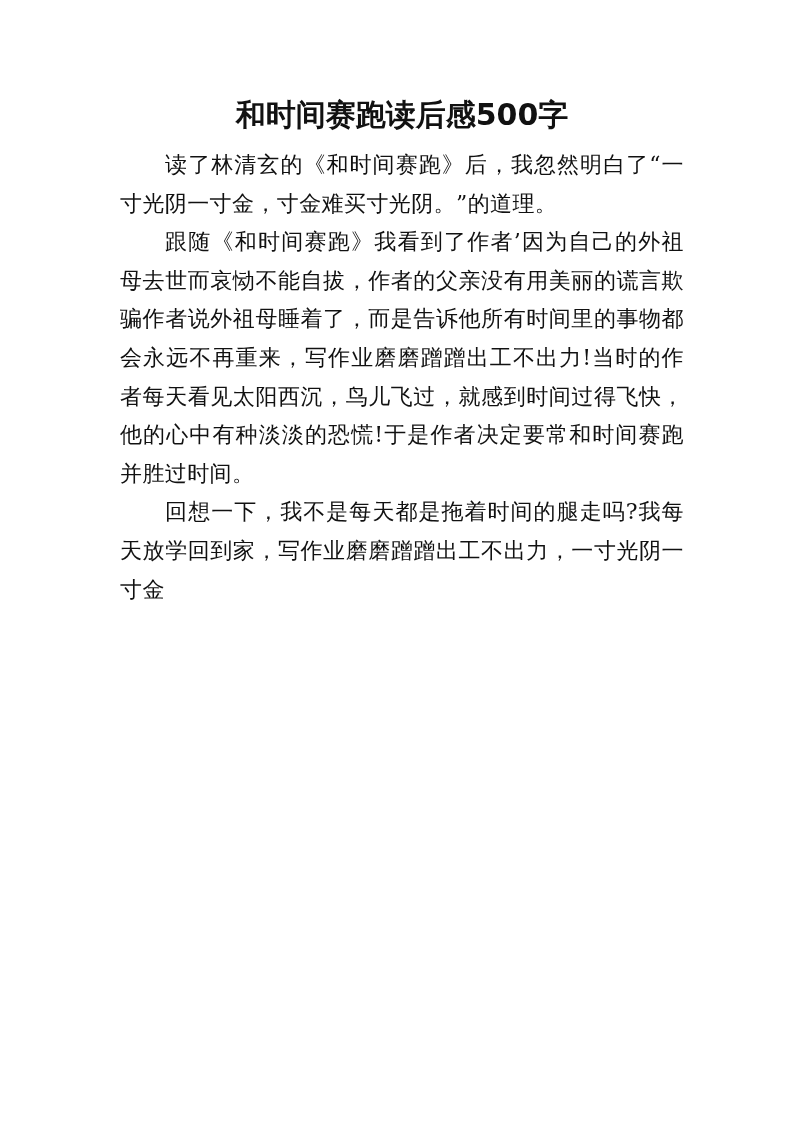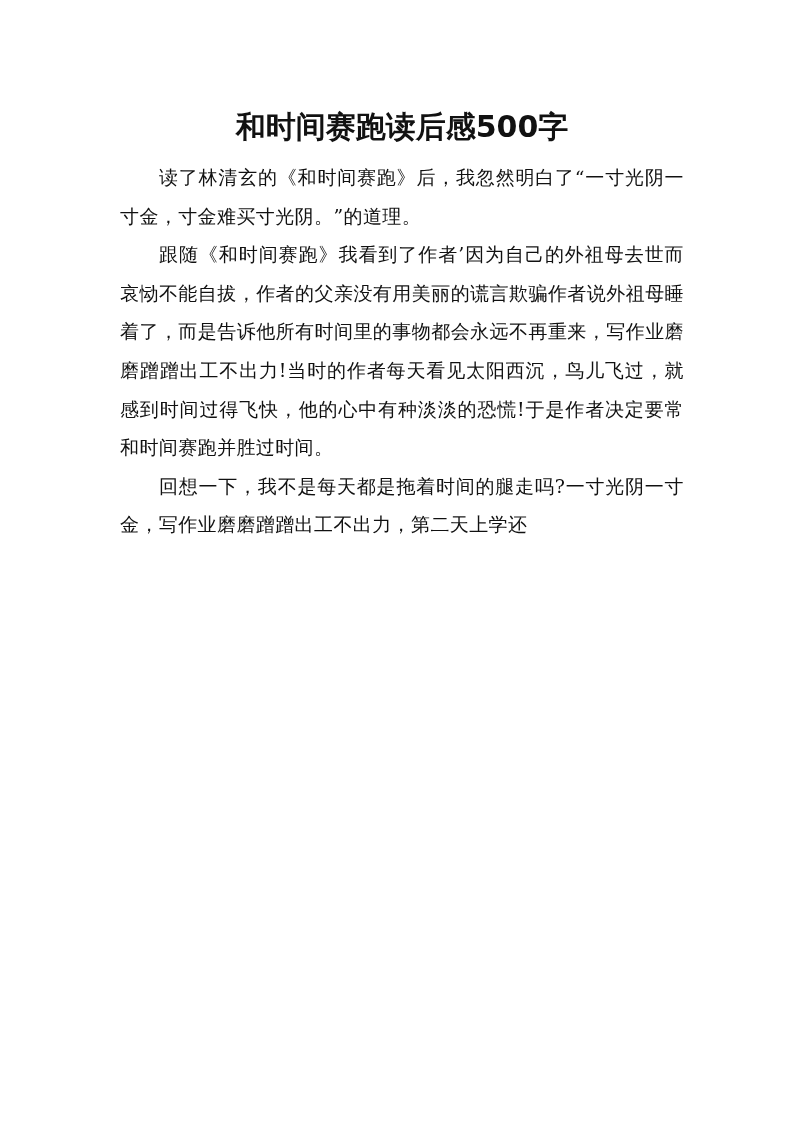--- a/index.html
+++ b/index.html
@@ -20,35 +20,35 @@
       left: 120px;
       top: 92px;
       width: 564px;
     }
     .title {
       text-align: center;
       font-family: "DejaVu Sans", "Liberation Sans", sans-serif;
       font-weight: bold;
       font-size: 30px;
       line-height: 46px;
-      margin: 12px 0 8px 0;
+      margin: 0 0 8px 0;
       letter-spacing: 0px;
       color: #111111;
     }
     .para {
-      font-size: 19px;
+      font-size: 22px;
       line-height: 38.6px;
       margin: 0;
       text-indent: 2.05em;
       text-align: justify;
       letter-spacing: 0.4px;
       word-break: break-all;
     }
   </style>
 </head>
 <body>
 
 <div class="page">
   <h1 class="title">和时间赛跑读后感500字</h1>
   <p class="para">读了林清玄的《和时间赛跑》后，我忽然明白了“一寸光阴一寸金，寸金难买寸光阴。”的道理。</p>
   <p class="para">跟随《和时间赛跑》我看到了作者’因为自己的外祖母去世而哀恸不能自拔，作者的父亲没有用美丽的谎言欺骗作者说外祖母睡着了，而是告诉他所有时间里的事物都会永远不再重来，写作业磨磨蹭蹭出工不出力!当时的作者每天看见太阳西沉，鸟儿飞过，就感到时间过得飞快，他的心中有种淡淡的恐慌!于是作者决定要常和时间赛跑并胜过时间。</p>
-  <p class="para">回想一下，我不是每天都是拖着时间的腿走吗?一寸光阴一寸金，写作业磨磨蹭蹭出工不出力，第二天上学还</p>
+  <p class="para">回想一下，我不是每天都是拖着时间的腿走吗?我每天放学回到家，写作业磨磨蹭蹭出工不出力，一寸光阴一寸金</p>
 </div>
 
 </body></html>

